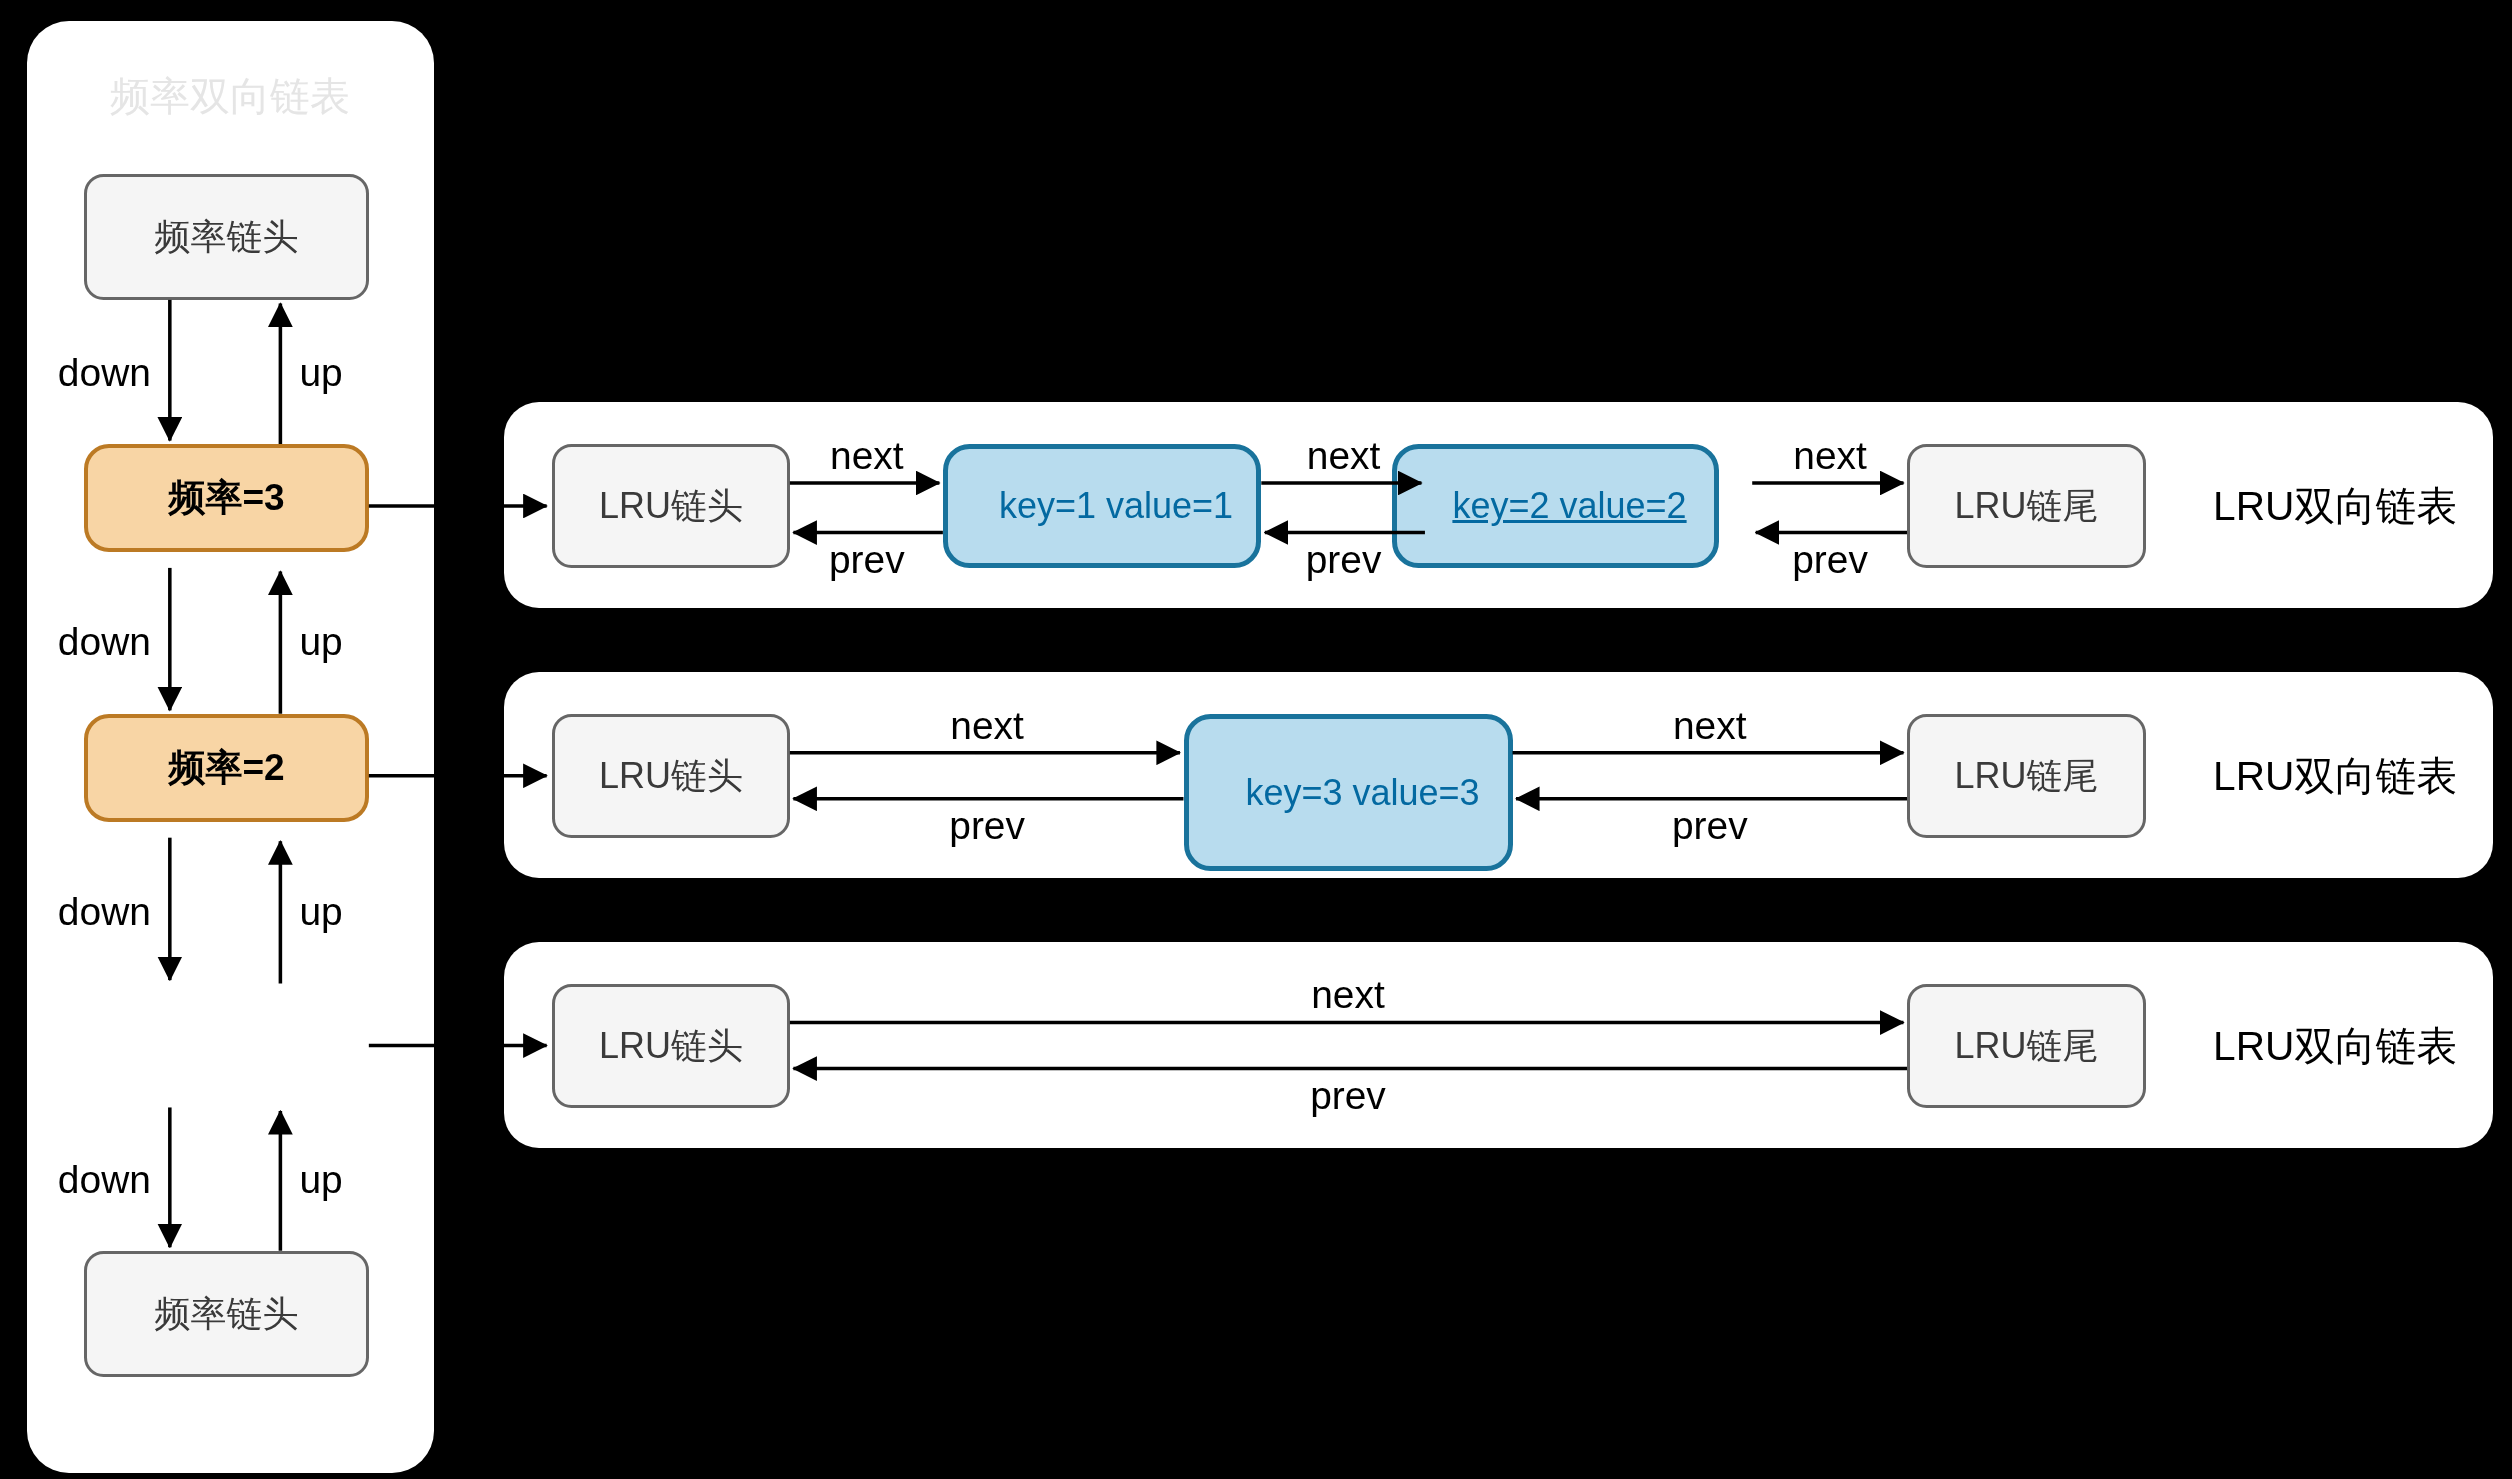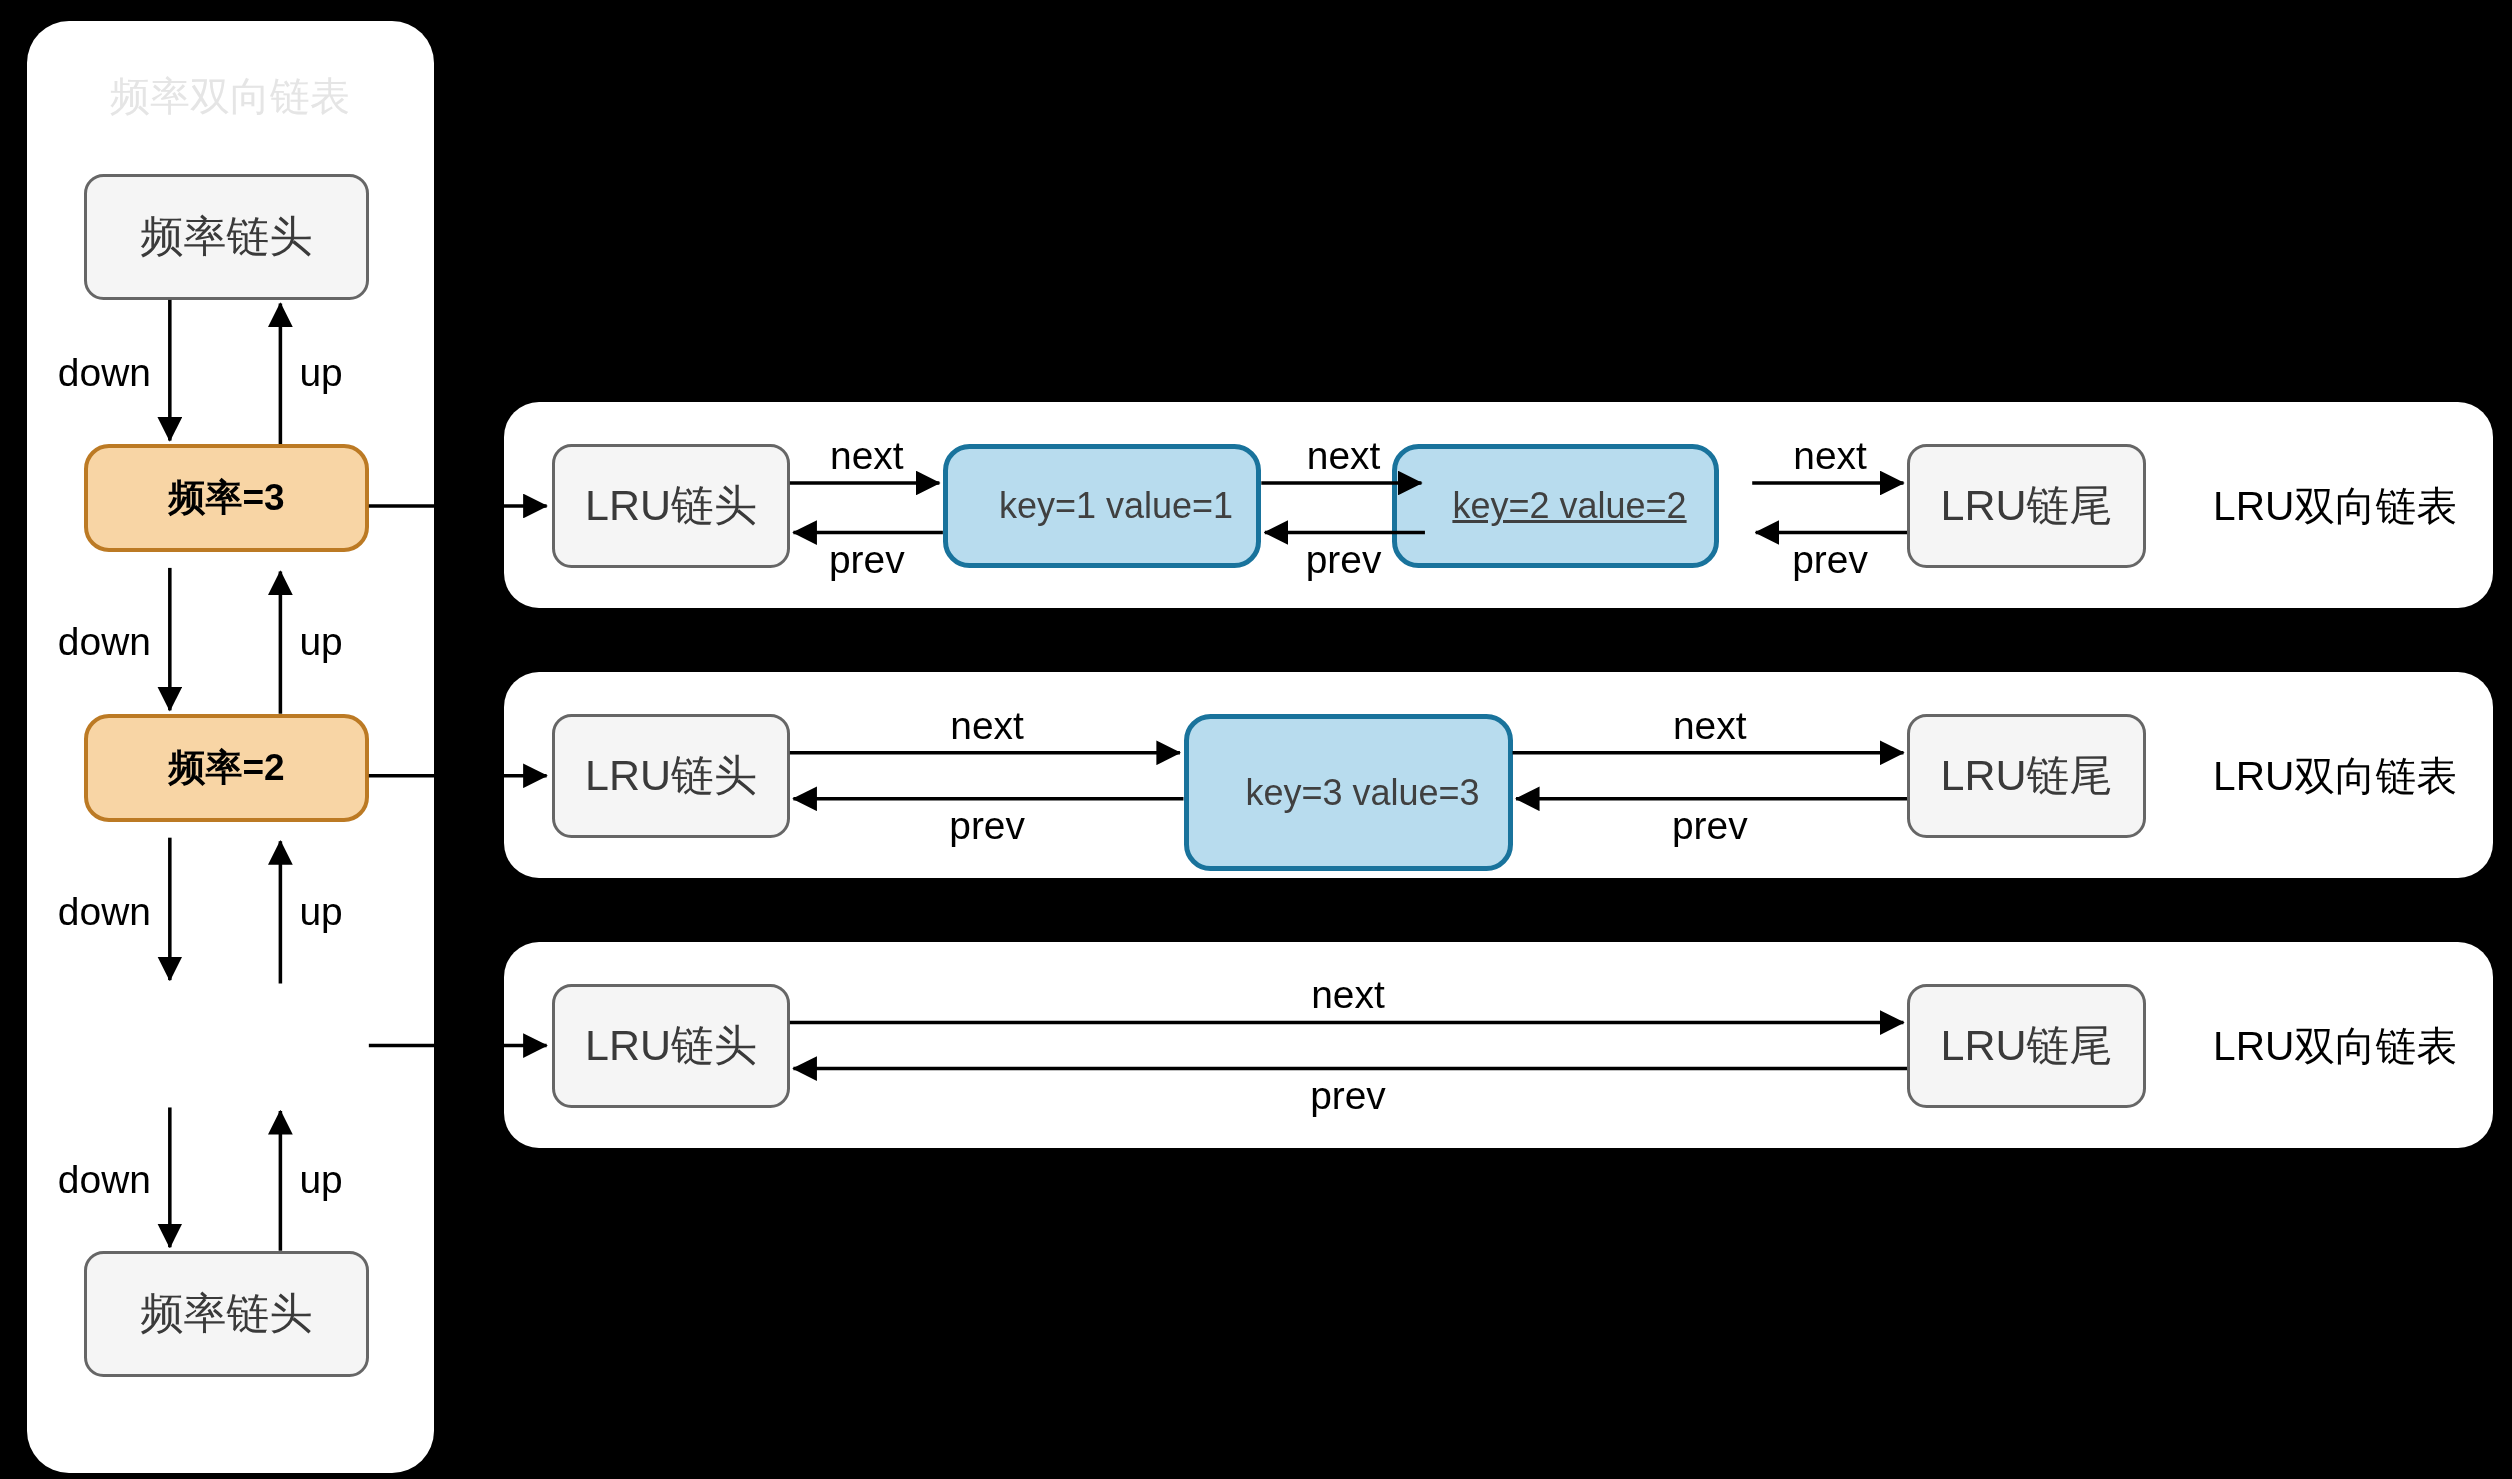--- a/index.html
+++ b/index.html
@@ -10,23 +10,23 @@
   .panel{position:absolute;background:#fff;}
   .freq-panel{left:26.5px;top:21px;width:407px;height:1452px;border-radius:42px;}
   .lru-row{left:504px;width:1989px;height:206px;border-radius:35px;}
   .row1{top:402px;}
   .row2{top:672px;}
   .row3{top:942px;}
   .box{
     position:absolute;box-sizing:border-box;display:flex;align-items:center;justify-content:center;
     text-align:center;line-height:1.1;
   }
-  .gray{background:#F5F5F5;border:3.5px solid #666666;border-radius:19.5px;color:#3A3A3A;font-size:43px;}
+  .gray{background:#F5F5F5;border:3.5px solid #666666;border-radius:19.5px;color:#3A3A3A;font-size:36px;}
   .orange{background:#F8D5A5;border:4.4px solid #BC7A24;border-radius:25px;color:#000;font-size:37px;}
-  .blue{background:#B8DCEE;border:5.3px solid #19739C;border-radius:26.5px;color:#404040;font-size:36px;padding-left:28px;}
+  .blue{background:#B8DCEE;border:5.3px solid #19739C;border-radius:26.5px;color:#0369a1;font-size:36px;padding-left:28px;}
   .freq-node{left:84px;width:285px;height:108px;font-weight:bold;}
   .freq-cap{left:84px;width:285px;height:126px;}
   .panel-title{
     position:absolute;left:26.5px;top:69px;width:407px;text-align:center;
     font-size:40px;color:#e5e5e5;
   }
   svg.overlay{position:absolute;left:0;top:0;pointer-events:none;}
   svg.overlay line{stroke:#000;stroke-width:4;}
   svg.overlay text{fill:#000;font-family:"Liberation Sans","DejaVu Sans",sans-serif;}
   .edge-label{font-size:44px;text-anchor:middle;}

